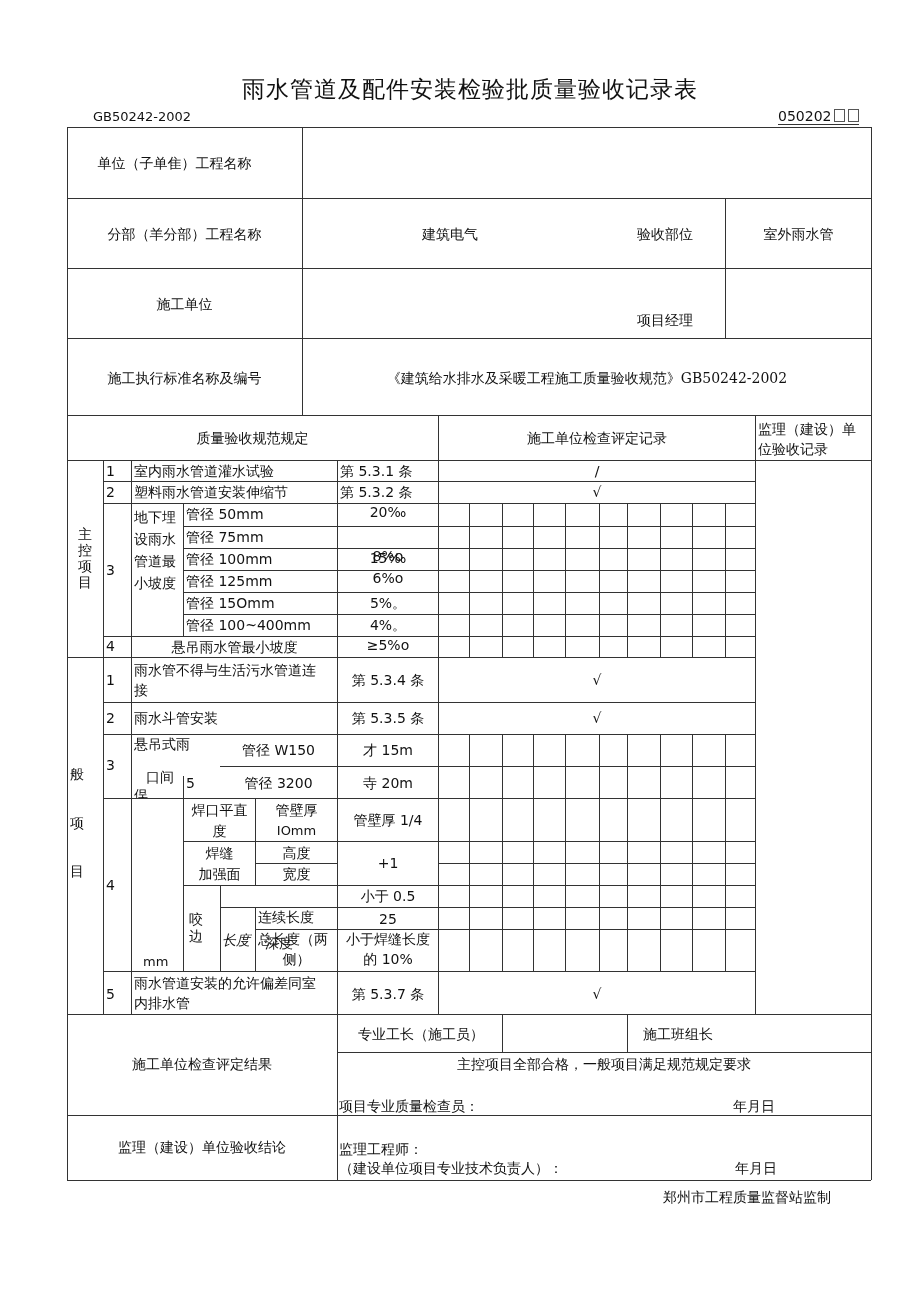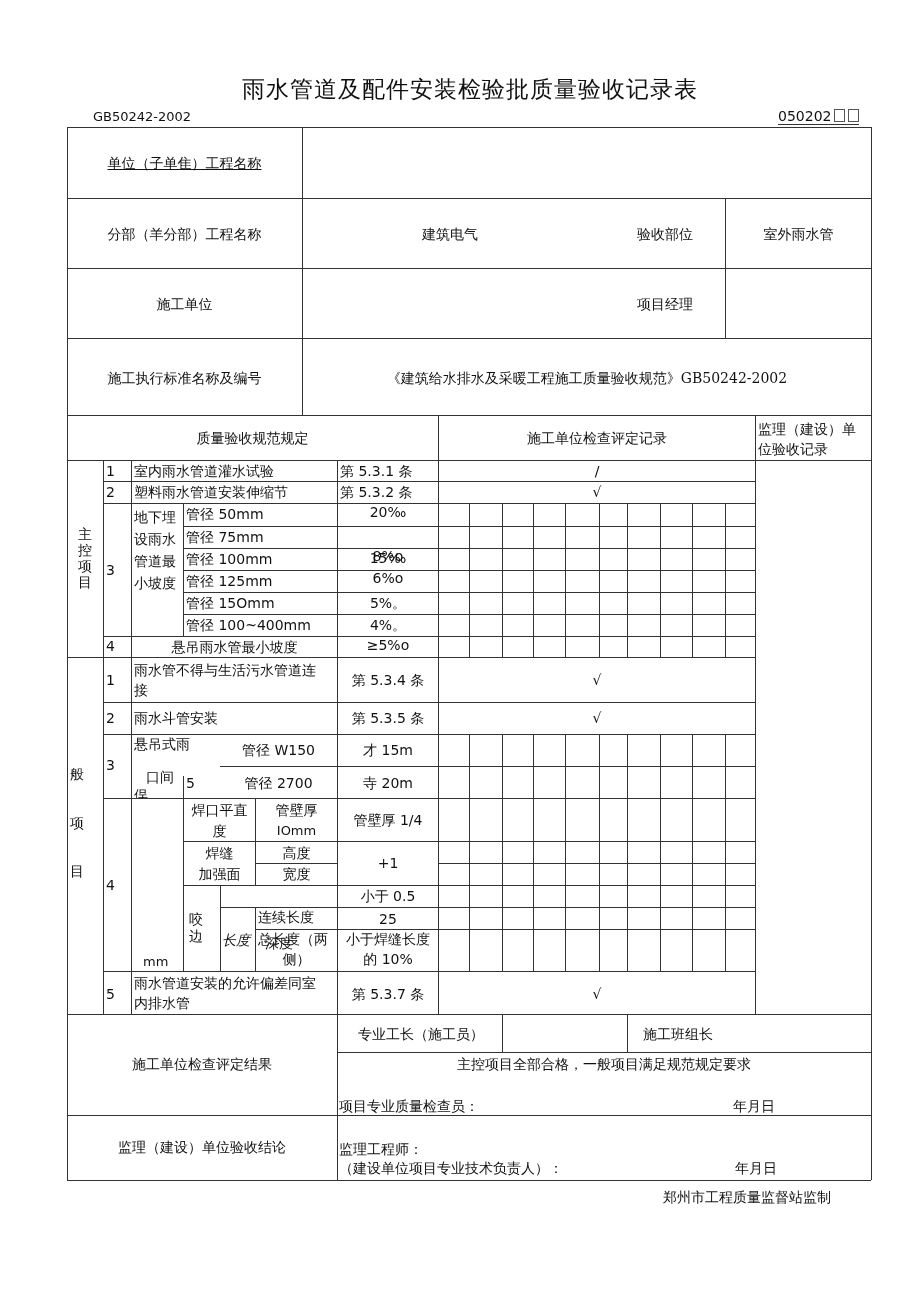--- a/index.html
+++ b/index.html
@@ -26,31 +26,31 @@
 <div class="vl" style="left:871px;top:127px;height:1053px;"></div>
 <div class="hl" style="left:67px;width:804px;top:1180px;"></div>
 
 <div class="hl" style="left:67px;width:804px;top:198px;"></div>
 <div class="hl" style="left:67px;width:804px;top:268px;"></div>
 <div class="hl" style="left:67px;width:804px;top:338px;"></div>
 <div class="hl" style="left:67px;width:804px;top:415px;"></div>
 <div class="vl" style="left:302px;top:127px;height:288px;"></div>
 <div class="vl" style="left:725px;top:198px;height:140px;"></div>
 
-<div class="t c serif" style="left:67px;width:235px;top:154px;text-decoration:underline;">单位（子单隹）工程名称</div>
+<div class="t c serif" style="left:57px;width:235px;top:154px;">单位（子单隹）工程名称</div>
 <div class="t" style="left:303px;width:568px;top:128px;height:70px;"></div>
 
 <div class="t c serif" style="left:67px;width:235px;top:225px;">分部（羊分部）工程名称</div>
 <div class="t c serif" style="left:380px;width:140px;top:225px;text-align:center;">建筑电气</div>
 <div class="t c serif" style="left:620px;width:90px;top:225px;">验收部位</div>
 <div class="t c serif" style="left:726px;width:145px;top:225px;">室外雨水管</div>
 
 <div class="t c serif" style="left:67px;width:235px;top:295px;">施工单位</div>
 <div class="t" style="left:310px;width:300px;top:295px;"></div>
-<div class="t c serif" style="left:620px;width:90px;top:295px;">项目经理</div>
+<div class="t c serif" style="left:620px;width:90px;top:311px;">项目经理</div>
 <div class="t" style="left:730px;width:135px;top:295px;"></div>
 
 <div class="t c serif" style="left:67px;width:235px;top:369px;">施工执行标准名称及编号</div>
 <div class="t c serif" style="left:303px;width:568px;top:369px;">《建筑给水排水及采暖工程施工质量验收规范》GB50242-2002</div>
 
 <div class="hl" style="left:67px;width:804px;top:460px;"></div>
 <div class="vl" style="left:438px;top:415px;height:599px;"></div>
 <div class="vl" style="left:755px;top:415px;height:599px;"></div>
 <div class="t c serif" style="left:67px;width:371px;top:429px;">质量验收规范规定</div>
 <div class="t c serif" style="left:439px;width:316px;top:429px;">施工单位检查评定记录</div>
@@ -168,21 +168,21 @@
 <div class="t c" style="left:338px;width:100px;top:709px;">第 5.3.5 条</div>
 <div class="t c" style="left:439px;width:316px;top:709px;">√</div>
 
 <div class="t" style="left:106px;top:756px;">3</div>
 <div class="t" style="left:134px;top:735px;">悬吊式雨</div>
 <div class="t" style="left:146px;top:768px;">口间</div>
 <div class="t" style="left:134px;top:786px;height:12px;overflow:hidden;">俣</div>
 <div class="t" style="left:186px;top:774px;">5</div>
 <div class="t c" style="left:220px;width:117px;top:741px;">管径 W150</div>
 <div class="t c" style="left:338px;width:100px;top:741px;">才 15m</div>
-<div class="t c" style="left:220px;width:117px;top:774px;">管径 2700</div>
+<div class="t c" style="left:220px;width:117px;top:774px;">管径 3200</div>
 <div class="t c" style="left:338px;width:100px;top:774px;">寺 20m</div>
 
 <div class="t" style="left:106px;top:876px;">4</div>
 <div class="t" style="left:143px;top:953px;font-size:13px;">mm</div>
 <div class="t c" style="left:184px;width:71px;top:801px;">焊口平直</div>
 <div class="t c" style="left:184px;width:71px;top:822px;">度</div>
 <div class="t c" style="left:256px;width:81px;top:801px;">管壁厚</div>
 <div class="t c" style="left:256px;width:81px;top:822px;font-size:13px;">IOmm</div>
 <div class="t c" style="left:338px;width:100px;top:811px;">管壁厚 1/4</div>
 <div class="t c" style="left:184px;width:71px;top:844px;">焊缝</div>

